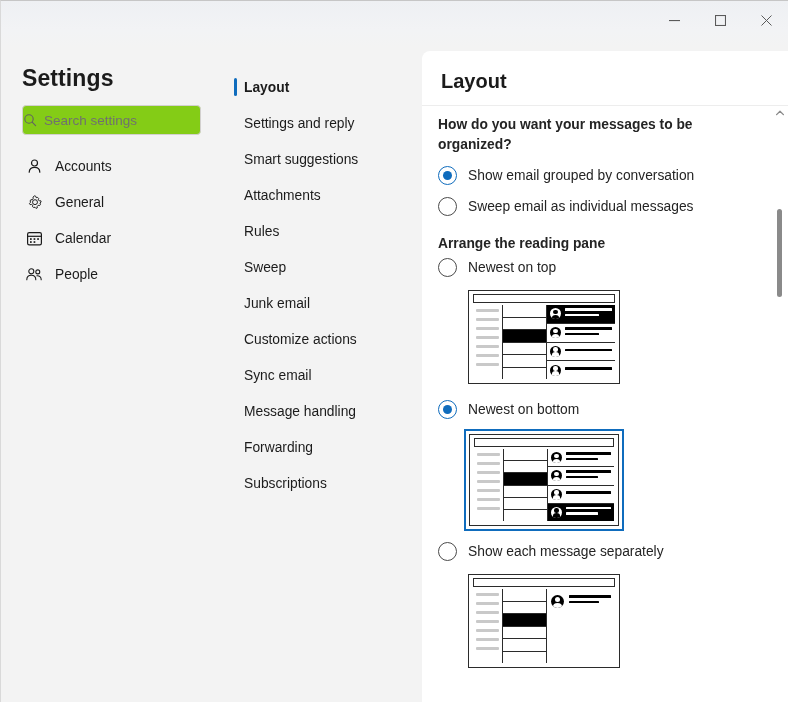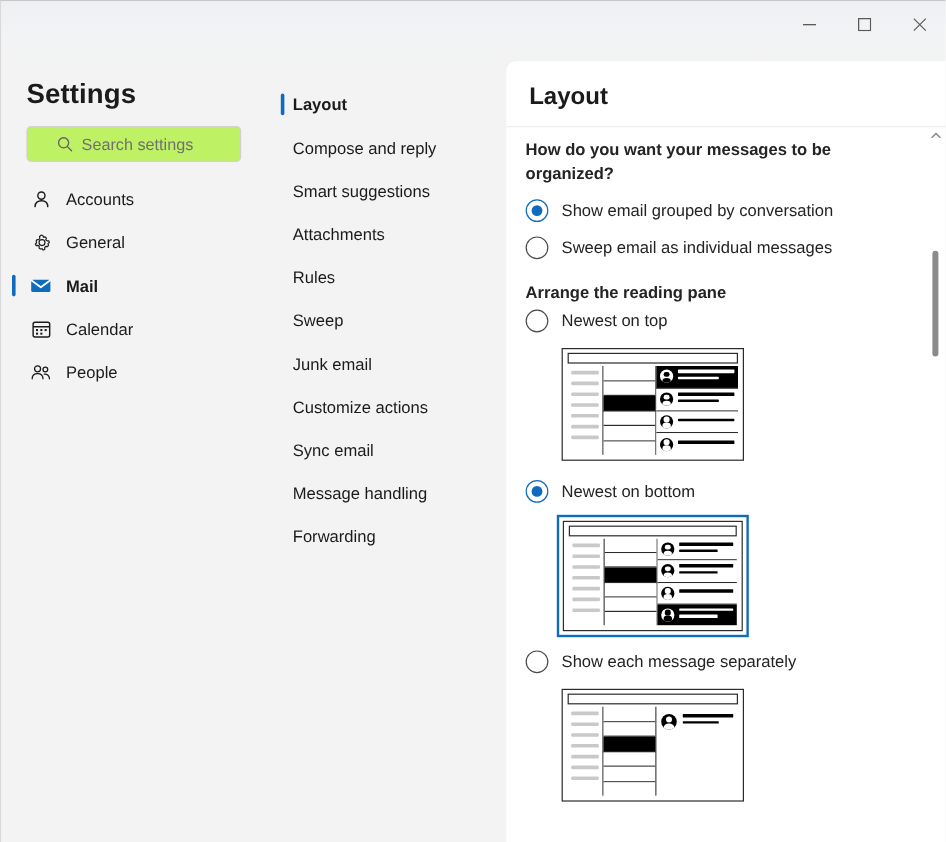--- a/index.html
+++ b/index.html
@@ -63,26 +63,26 @@
     color: #1b1b1b;
     letter-spacing: 0.1px;
   }
   .searchbox {
     position: absolute;
     left: 21px;
     top: 57px;
     width: 179px;
     height: 30px;
     box-sizing: border-box;
-    background: #bef264;
+    background: #84cc16;
     border: 1px solid #d2d0ce;
     border-radius: 4px;
     display: flex;
     align-items: center;
-    padding: 0 24px;
+    padding: 0 0;
   }
   .searchbox .s-icon {
     width: 14px;
     height: 14px;
     margin-right: 7px;
     flex: none;
     color: #616161;
   }
   .searchbox input {
     border: none;
@@ -450,30 +450,20 @@
       <div class="nav-item">
         <span class="ico">
           <svg width="17" height="17" viewBox="0 0 20 20">
             <path d="M10 2.2 L11.4 2.6 L12 4.3 L13.7 4 L14.9 5.2 L14.3 6.8 L15.6 7.9 L17.3 7.9 L17.8 9.5 L16.4 10.6 L17 12.2 L16 13.6 L14.3 13.3 L13.2 14.6 L13.3 16.3 L11.7 16.9 L10.6 15.6 L8.9 15.8 L7.7 14.9 L7.9 13.2 L6.5 12.3 L4.8 12.5 L4.1 11 L5.3 9.8 L4.9 8.1 L5.7 6.7 L7.4 6.8 L8.4 5.4 L8.2 3.7 Z" fill="none" stroke="#1b1b1b" stroke-width="1.15" stroke-linejoin="round"></path>
             <circle cx="10.6" cy="9.6" r="2.9" fill="none" stroke="#1b1b1b" stroke-width="1.15"></circle>
           </svg>
         </span>
         <span>General</span>
       </div>
 
-      <div class="nav-item sel">
-        <span class="pill"></span>
-        <span class="ico">
-          <svg width="18" height="18" viewBox="0 0 18 18">
-            <rect x="1" y="4.2" width="16" height="10.2" rx="1.4" fill="#0f6cbd"></rect>
-            <path d="M1.6 5 L9 10.4 L16.4 5" fill="none" stroke="#ffffff" stroke-width="1.5" stroke-linejoin="round" stroke-linecap="round"></path>
-          </svg>
-        </span>
-        <span>Mail</span>
-      </div>
 
       <div class="nav-item">
         <span class="ico">
           <svg width="17" height="17" viewBox="0 0 17 17">
             <rect x="1.6" y="2.6" width="13.8" height="12.2" rx="1.6" fill="none" stroke="#1b1b1b" stroke-width="1.2"></rect>
             <path d="M1.6 6.3 L15.4 6.3" stroke="#1b1b1b" stroke-width="1.2"></path>
             <rect x="4" y="8.2" width="1.7" height="1.7" fill="#1b1b1b"></rect>
             <rect x="7.6" y="8.2" width="1.7" height="1.7" fill="#1b1b1b"></rect>
             <rect x="11.2" y="8.2" width="1.7" height="1.7" fill="#1b1b1b"></rect>
             <rect x="4" y="11.2" width="1.7" height="1.7" fill="#1b1b1b"></rect>
@@ -498,21 +488,21 @@
     </div>
   </div>
 
   <div class="midnav">
     <div style="padding-top:21px;">
       <div class="mid-item sel">
         <span class="pill"></span>
         <span>Layout</span>
       </div>
       <div class="mid-item">
-        <span>Compose and reply</span>
+        <span>Settings and reply</span>
       </div>
       <div class="mid-item">
         <span>Smart suggestions</span>
       </div>
       <div class="mid-item">
         <span>Attachments</span>
       </div>
       <div class="mid-item">
         <span>Rules</span>
       </div>
@@ -526,20 +516,23 @@
         <span>Customize actions</span>
       </div>
       <div class="mid-item">
         <span>Sync email</span>
       </div>
       <div class="mid-item">
         <span>Message handling</span>
       </div>
       <div class="mid-item">
         <span>Forwarding</span>
+      </div>
+      <div class="mid-item">
+        <span>Subscriptions</span>
       </div>
     </div>
   </div>
 
   <div class="content">
 
     <div class="content-header">
       <div class="content-title">Layout</div>
     </div>
 

